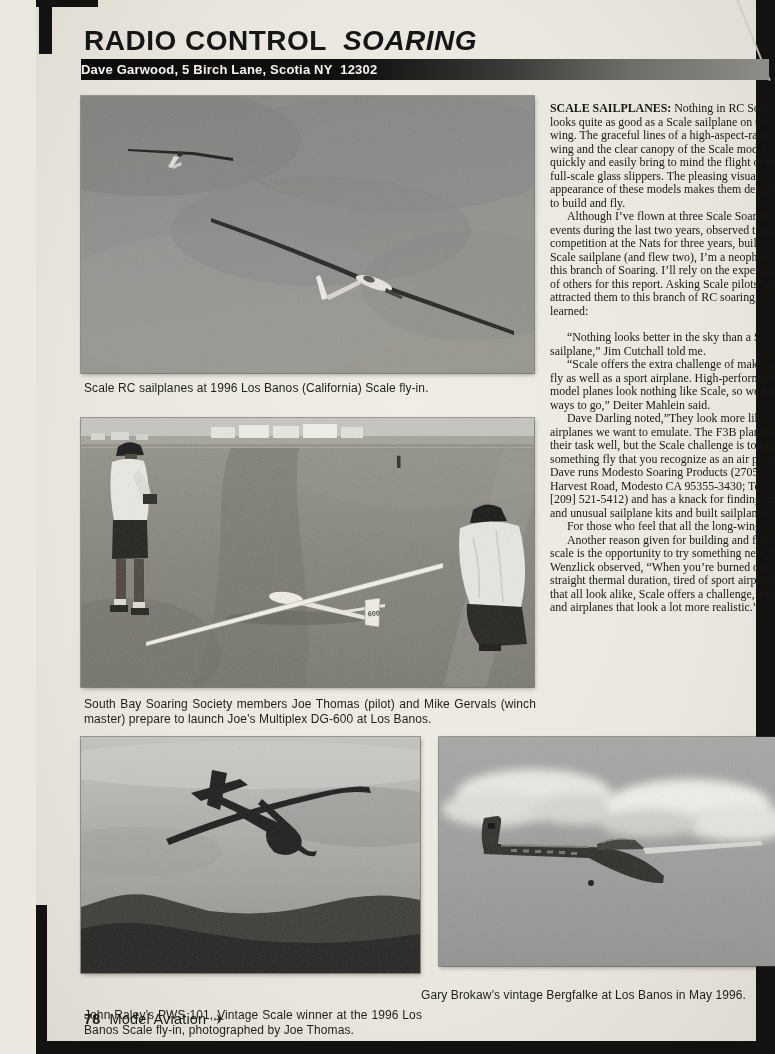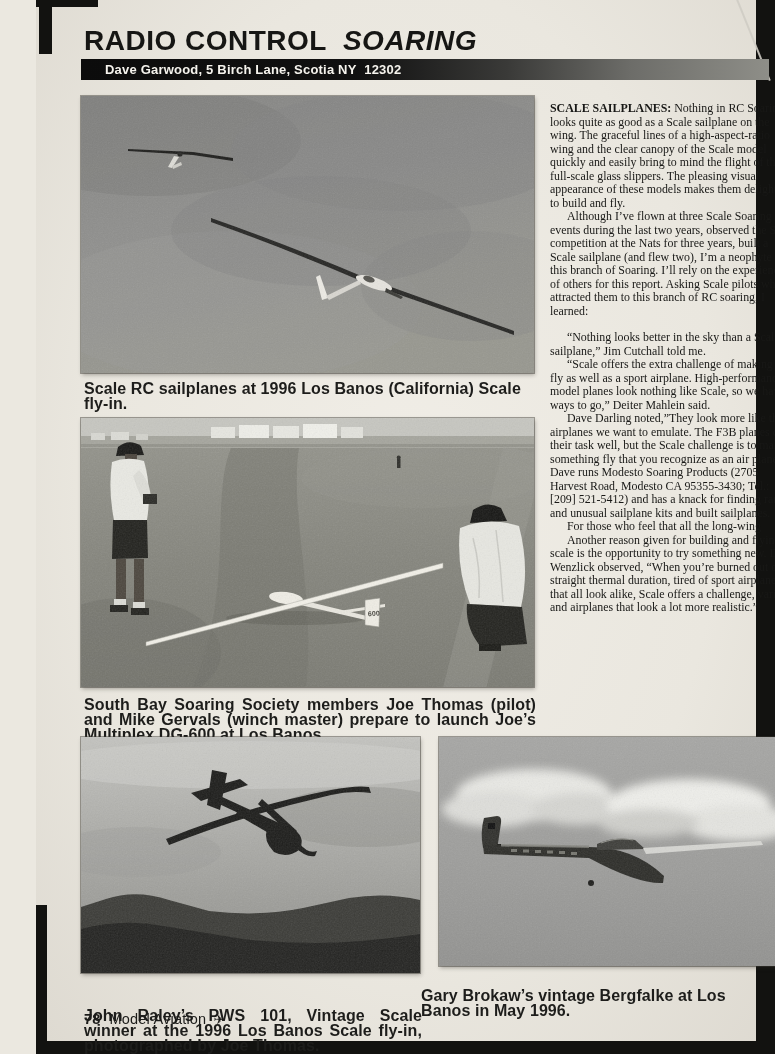--- a/index.html
+++ b/index.html
@@ -22,33 +22,33 @@
   .a-bottom-bar{left:0;top:1041px;width:775px;height:13px;}
   .a-bottomleft-v{left:0;top:905px;width:11px;height:149px;}
 
   
   .title{position:absolute;left:48px;top:25px;font-weight:bold;font-size:28px;
     letter-spacing:.5px;color:#161614;white-space:nowrap;}
   .title .accent{font-style:italic;margin-left:16px;}
   .byline-bar{position:absolute;left:45px;top:59px;width:688px;height:21px;
     background:linear-gradient(90deg,#0c0c0c 0%,#101010 40%,#3a3a38 62%,#6d6d69 80%,#8e8e88 100%);
     color:#f5f3ed;font-size:13px;font-weight:bold;line-height:21px;
-    padding-left:24px;box-sizing:border-box;letter-spacing:.2px;white-space:nowrap;}
+    padding-left:0;box-sizing:border-box;letter-spacing:.2px;white-space:nowrap;}
 
   
   .photo{position:absolute;background:#8a8a86;
     box-shadow:0 0 0 1px rgba(60,58,50,.45), 1px 2px 4px rgba(40,38,32,.35);}
   .photo svg{display:block;}
   .p1{left:45px;top:96px;width:453px;height:277px;}
   .p2{left:45px;top:418px;width:453px;height:269px;}
   .p3{left:45px;top:737px;width:339px;height:236px;}
   .p4{left:403px;top:737px;width:338px;height:229px;}
 
-  .caption{position:absolute;color:#1d1d1b;font-weight:bold;
-    font-size:16px;line-height:15px;letter-spacing:.1px;}
+  .caption{position:absolute;color:#1d1d1b;font-weight:normal;
+    font-size:12px;line-height:15px;letter-spacing:.1px;}
   .c1{left:48px;top:381px;width:448px;}
   .c2{left:48px;top:697px;width:452px;text-align:justify;}
   .c3{left:48px;top:1008px;width:338px;text-align:justify;}
   .c4{left:385px;top:988px;width:345px;}
 
   
   .article{position:absolute;left:514px;top:102px;width:246px;
     font-family:"Liberation Serif",serif;font-size:11.9px;line-height:13.5px;
     color:#181816;}
   .article p{margin:0;}

